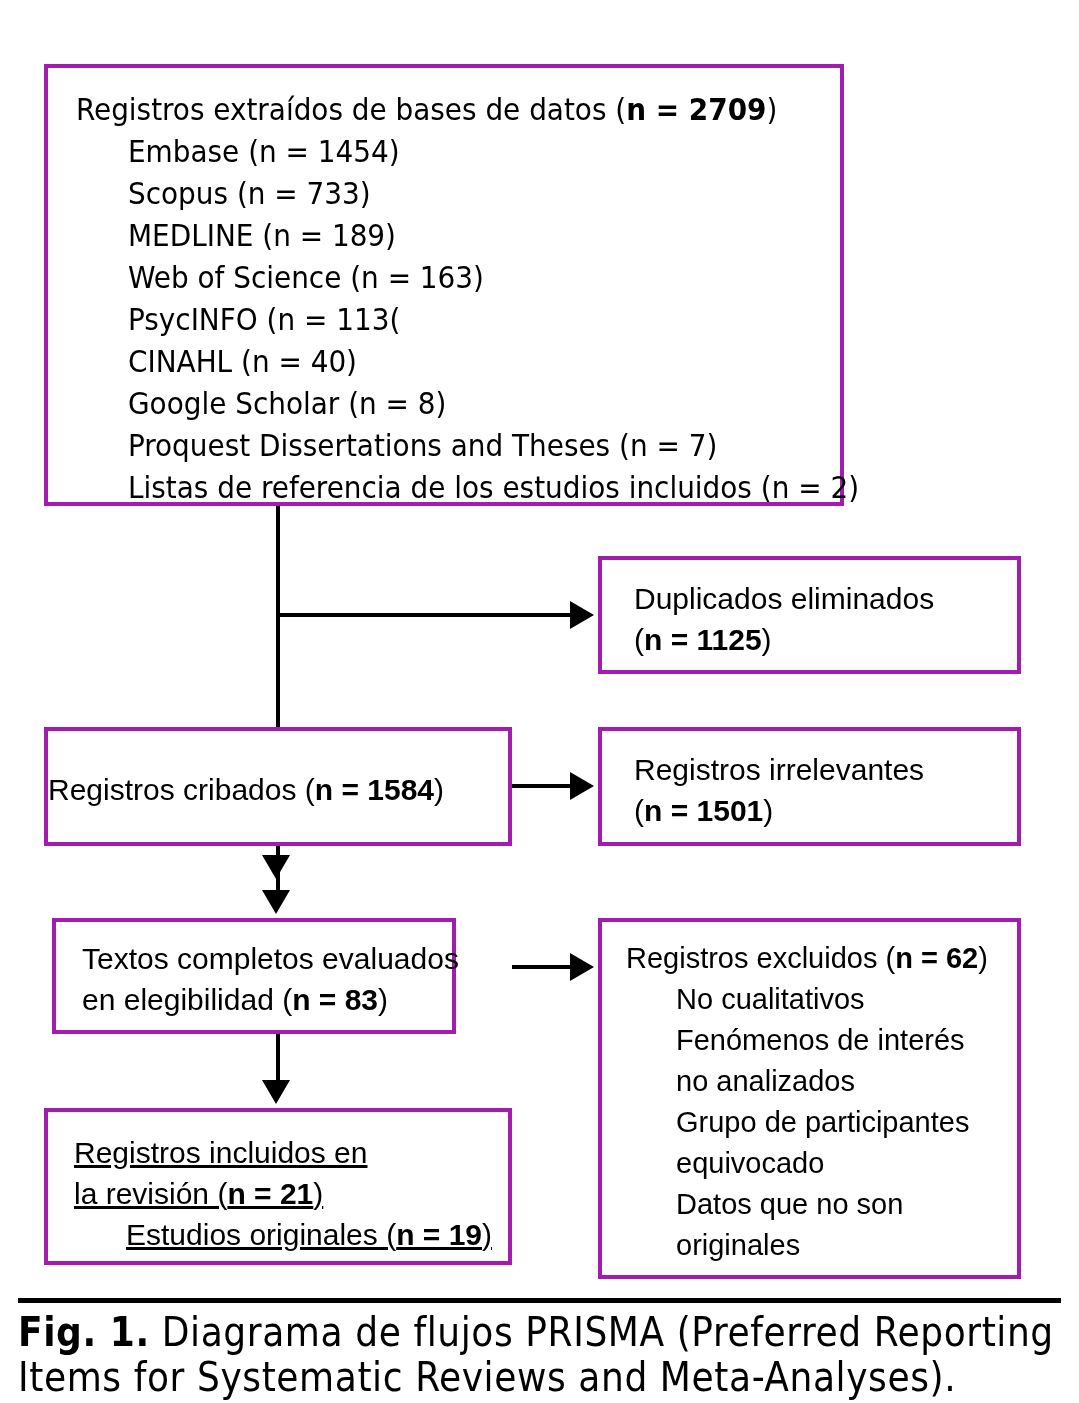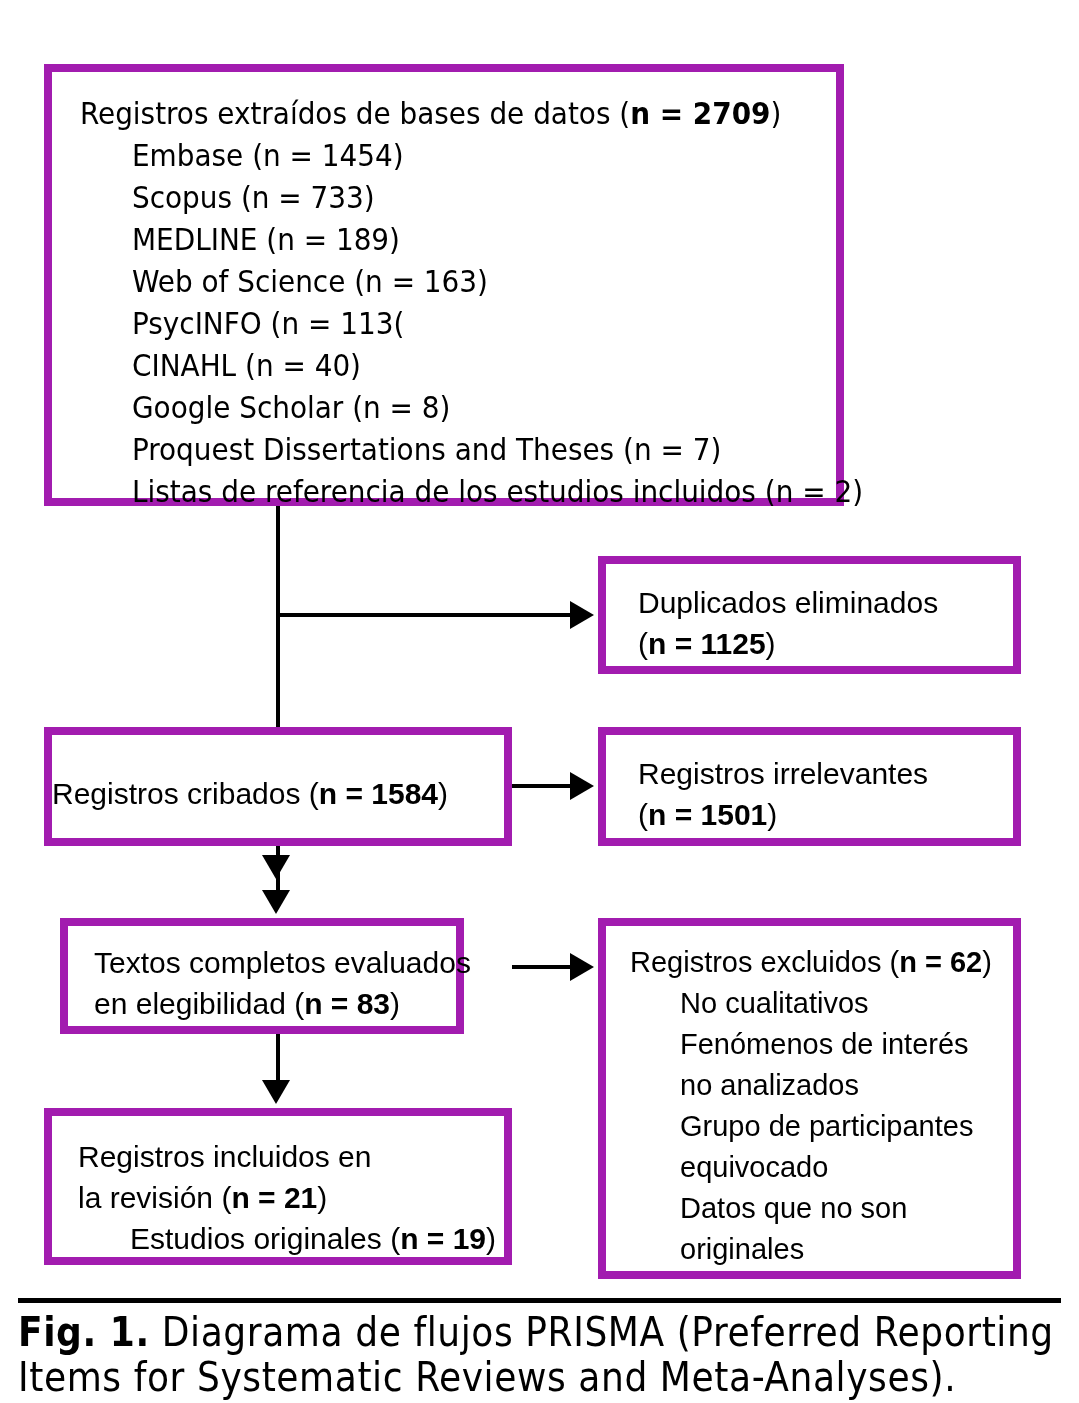--- a/index.html
+++ b/index.html
@@ -20,21 +20,21 @@
     position: absolute;
     left: 0; top: 0;
     width: 1079px;
     height: 1403px;
   }
 
   
   .box {
     position: absolute;
     box-sizing: border-box;
-    border: 8px solid #a21caf;
+    border: 4px solid #a21caf;
     background: #ffffff;
     padding: 0;
   }
   .box-inner {
     position: absolute;
     left: 0; right: 0;
   }
 
   .line {
     font-size: 30px;
@@ -90,34 +90,34 @@
   
   #box-screened {
     left: 44px;
     top: 727px;
     width: 468px;
     height: 119px;
   }
   #box-screened .box-inner { top: 38px; }
 
   #box-fulltext {
-    left: 60px;
+    left: 52px;
     top: 918px;
     width: 404px;
     height: 116px;
   }
   #box-fulltext .box-inner { top: 16px; padding-left: 26px; }
 
   #box-included {
     left: 44px;
     top: 1108px;
     width: 468px;
     height: 157px;
   }
-  #box-included .box-inner { top: 20px; padding-left: 26px; }
+  #box-included .box-inner { top: 20px; padding-left: 26px; text-decoration: underline; }
 
   
   .conn {
     position: absolute;
     background: #000000;
   }
   .conn-v { width: 4px; }
   .conn-h { height: 4px; }
 
   .arrow-down {

